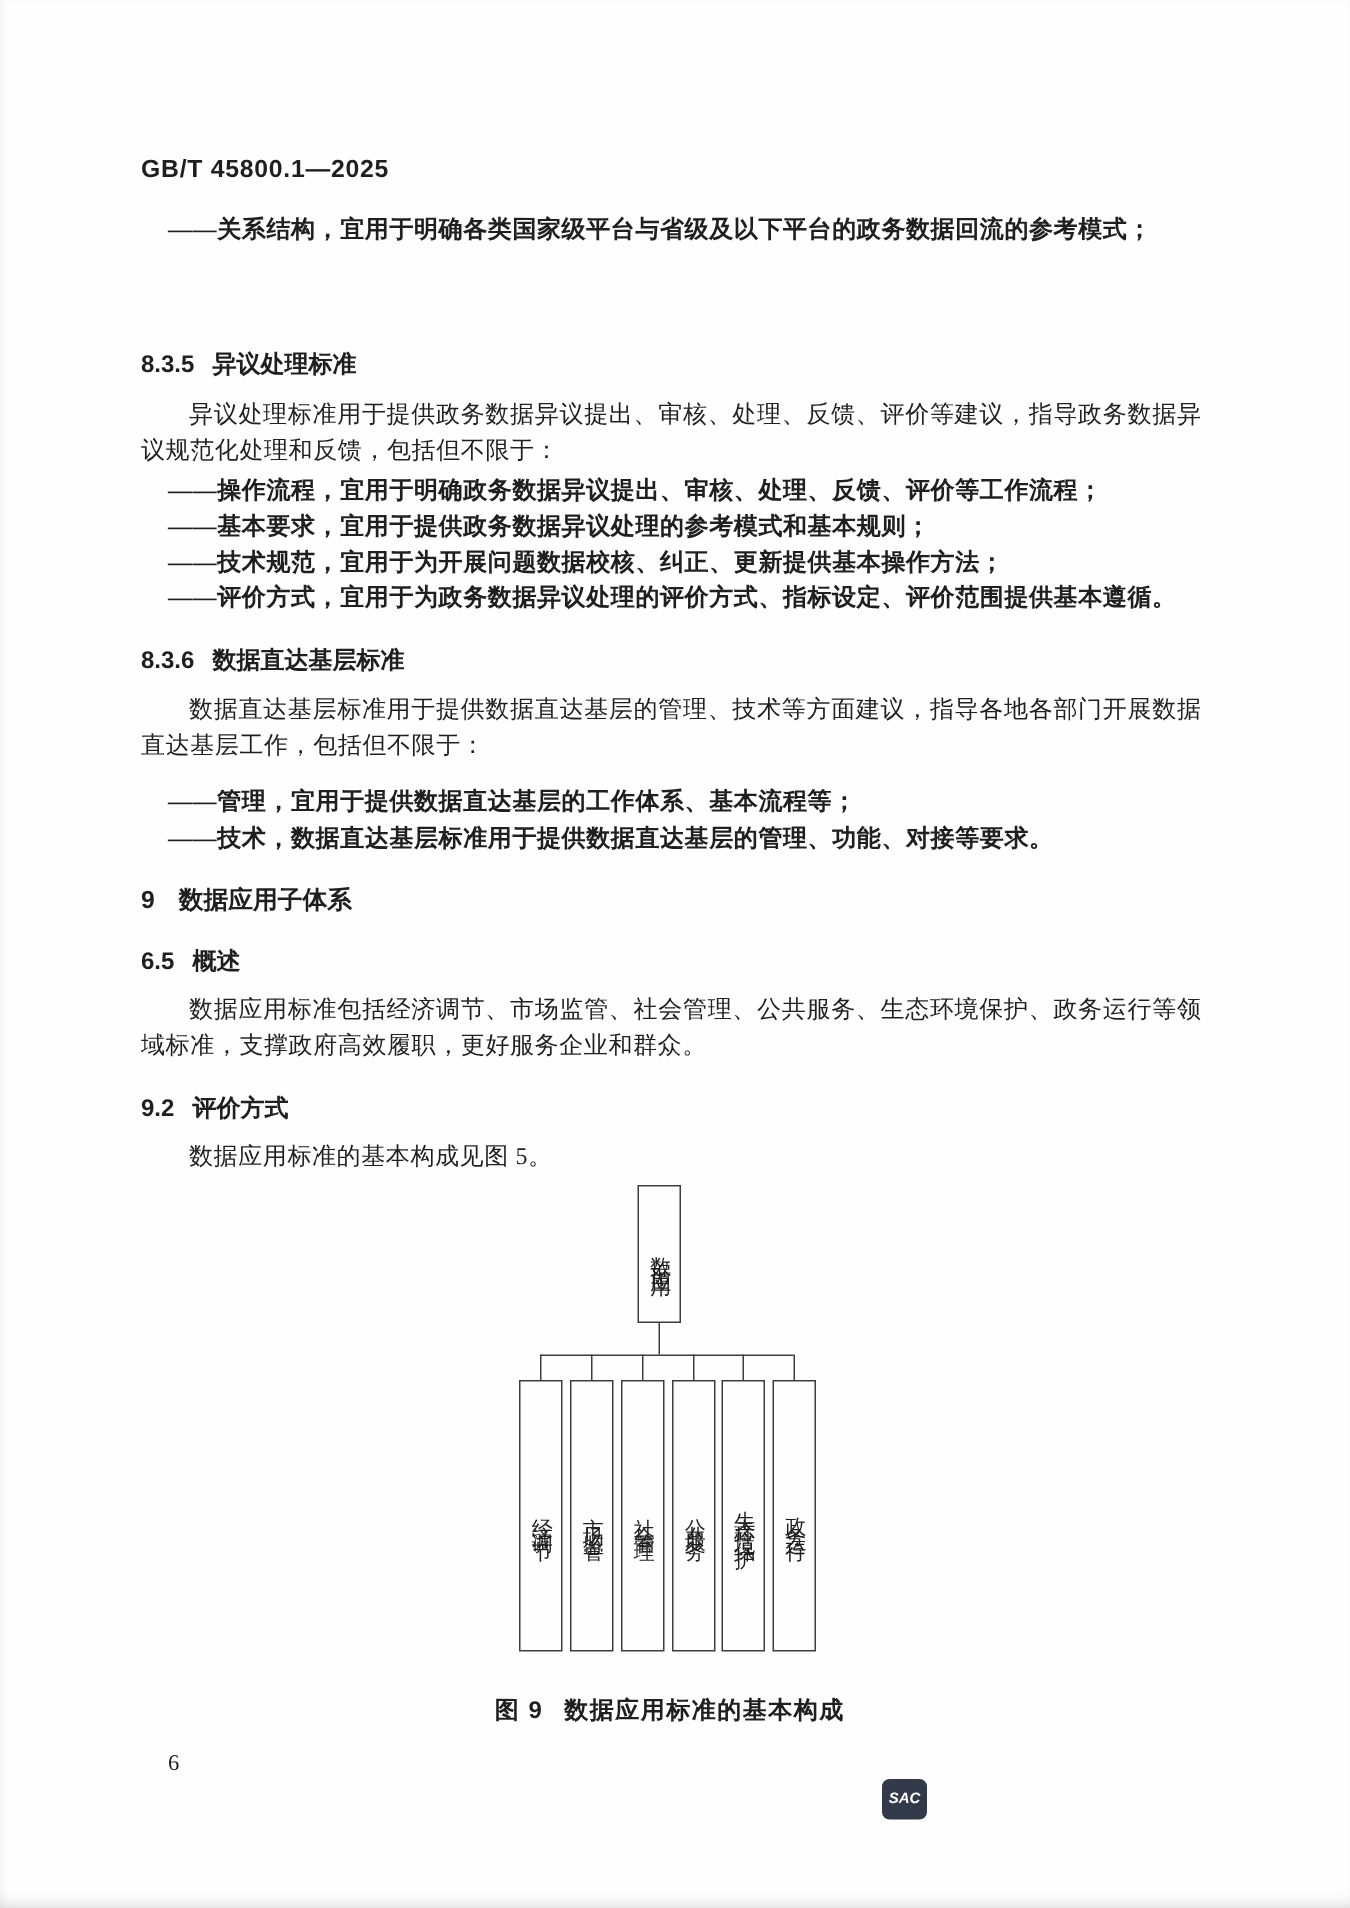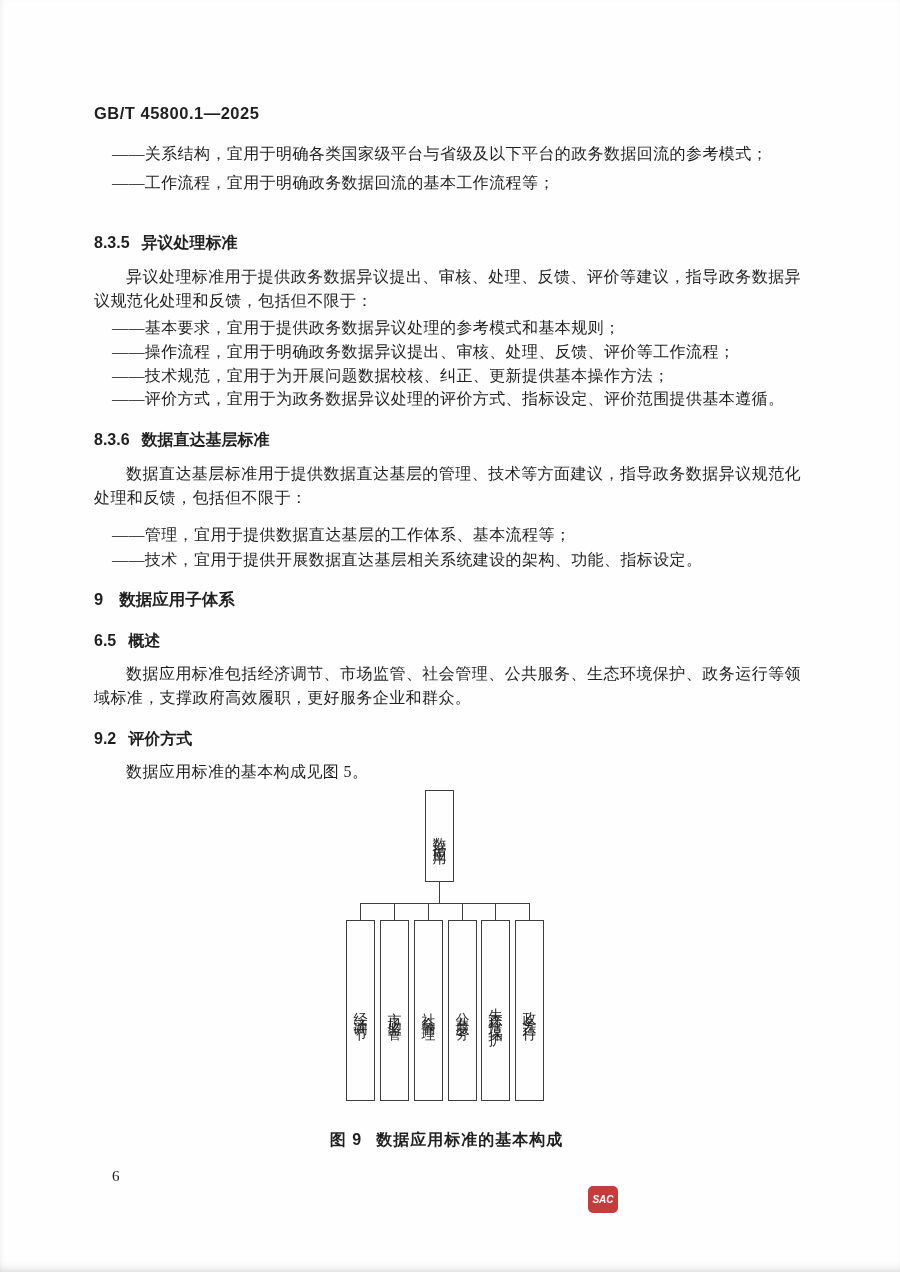--- a/index.html
+++ b/index.html
@@ -15,21 +15,21 @@
                 inset 4px 0 8px -6px rgba(90,90,90,0.15);
     font-family: "Liberation Serif", "DejaVu Serif", serif;
   }
   .abs { position: absolute; }
   .doc-header {
     top: 104px; left: 94px;
     font-family: "Liberation Sans", "DejaVu Sans", sans-serif;
     font-weight: bold; font-size: 16.5px; letter-spacing: 0.5px; text-align: right;
   }
   .textblock { left: 94px; width: 707px; font-size: 16px; }
-  .items .li { padding-left: 18px; letter-spacing: 0.4px; }
+  .items .li { padding-left: 18px; letter-spacing: 0.4px; font-weight: bold; }
   .intro { top: 140px; line-height: 28.5px; }
   .para {
     text-indent: 2em; line-height: 23.5px; letter-spacing: 0.4px;
     text-align: justify;
   }
   .heading {
     left: 94px;
     font-family: "Liberation Sans", "DejaVu Sans", sans-serif;
     font-weight: bold; font-size: 16px;
   }
@@ -77,41 +77,40 @@
 </style>
 </head>
 <body>
 
 <div class="page" style="color: rgb(31, 31, 31);">
 
   <div class="abs doc-header">GB/T 45800.1—2025</div>
 
   <div class="abs textblock items intro">
     <div class="li">——关系结构，宜用于明确各类国家级平台与省级及以下平台的政务数据回流的参考模式；</div>
-    <div class="li">——工作流程，宜用于明确政务数据回流的基本工作流程等；</div>
   </div>
 
   <div class="abs heading" style="top:233px">
     <span class="hnum">8.3.5</span><span class="htitle">异议处理标准</span>
   </div>
   <div class="abs textblock para" style="top:265px">异议处理标准用于提供政务数据异议提出、审核、处理、反馈、评价等建议，指导政务数据异议规范化处理和反馈，包括但不限于：</div>
   <div class="abs textblock items" style="top:316px; line-height:23.8px">
+    <div class="li">——操作流程，宜用于明确政务数据异议提出、审核、处理、反馈、评价等工作流程；</div>
     <div class="li">——基本要求，宜用于提供政务数据异议处理的参考模式和基本规则；</div>
-    <div class="li">——操作流程，宜用于明确政务数据异议提出、审核、处理、反馈、评价等工作流程；</div>
     <div class="li">——技术规范，宜用于为开展问题数据校核、纠正、更新提供基本操作方法；</div>
     <div class="li">——评价方式，宜用于为政务数据异议处理的评价方式、指标设定、评价范围提供基本遵循。</div>
   </div>
 
   <div class="abs heading" style="top:430px">
     <span class="hnum">8.3.6</span><span class="htitle">数据直达基层标准</span>
   </div>
-  <div class="abs textblock para" style="top:462px">数据直达基层标准用于提供数据直达基层的管理、技术等方面建议，指导政务数据异议规范化处理和反馈，包括但不限于：</div>
+  <div class="abs textblock para" style="top:462px">数据直达基层标准用于提供数据直达基层的管理、技术等方面建议，指导各地各部门开展数据直达基层工作，包括但不限于：</div>
   <div class="abs textblock items" style="top:522px; line-height:25px">
     <div class="li">——管理，宜用于提供数据直达基层的工作体系、基本流程等；</div>
-    <div class="li">——技术，宜用于提供开展数据直达基层相关系统建设的架构、功能、指标设定。</div>
+    <div class="li">——技术，数据直达基层标准用于提供数据直达基层的管理、功能、对接等要求。</div>
   </div>
 
   <div class="abs heading chapter" style="top:589px">
     <span class="hnum">9</span><span class="htitle">数据应用子体系</span>
   </div>
 
   <div class="abs heading" style="top:631px">
     <span class="hnum">6.5</span><span class="htitle">概述</span>
   </div>
   <div class="abs textblock para" style="top:662px">数据应用标准包括经济调节、市场监管、社会管理、公共服务、生态环境保护、政务运行等领域标准，支撑政府高效履职，更好服务企业和群众。</div>
@@ -156,15 +155,15 @@
       <span class="vtext">政务运行</span>
     </div>
   </div>
 
   <div class="abs caption">
     <span class="cap-label">图 9</span><span>数据应用标准的基本构成</span>
   </div>
 
   <div class="abs page-number">6</div>
 
-  <div class="abs watermark" style="background: #b91c1c; color: rgb(255, 255, 255);">SAC</div>
+  <div class="abs watermark" style="background: #0f172a; color: rgb(255, 255, 255);">SAC</div>
 
 </div>
 
 </body></html>

